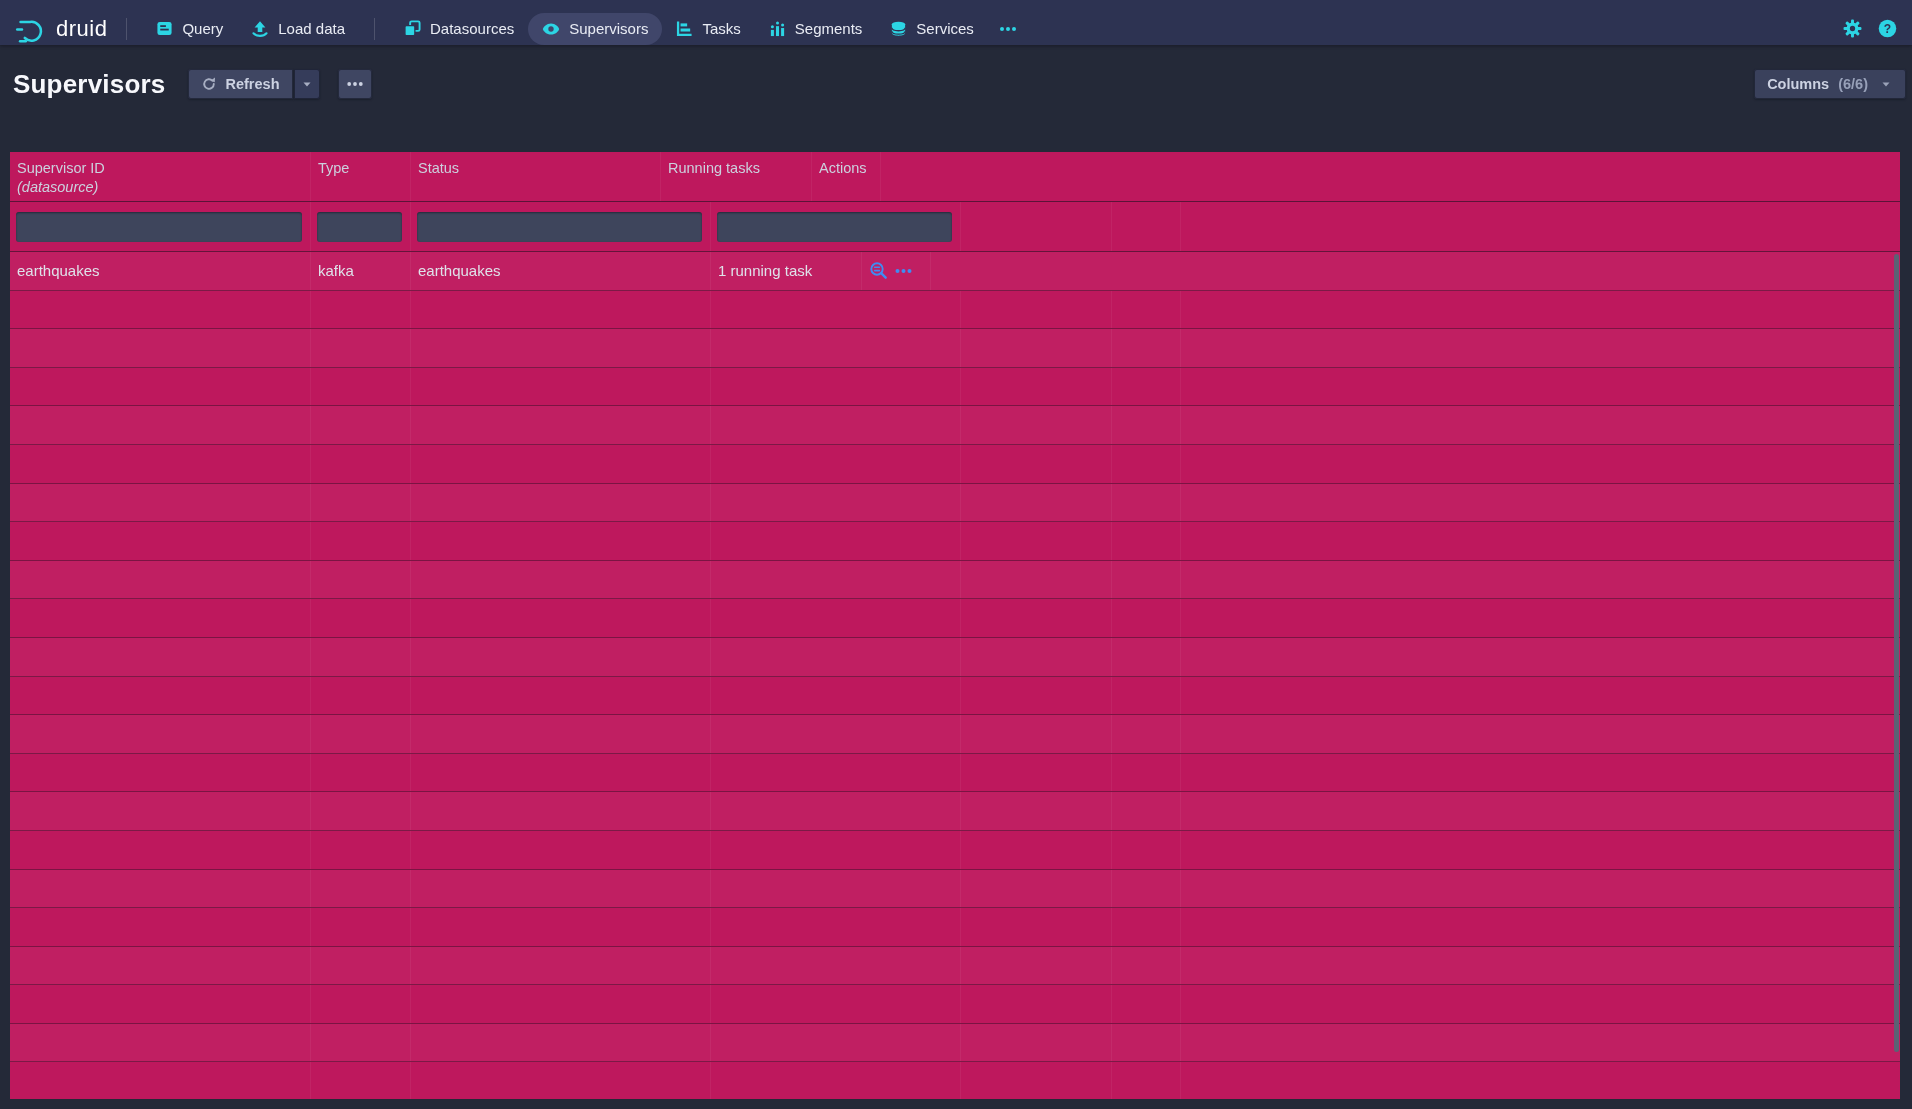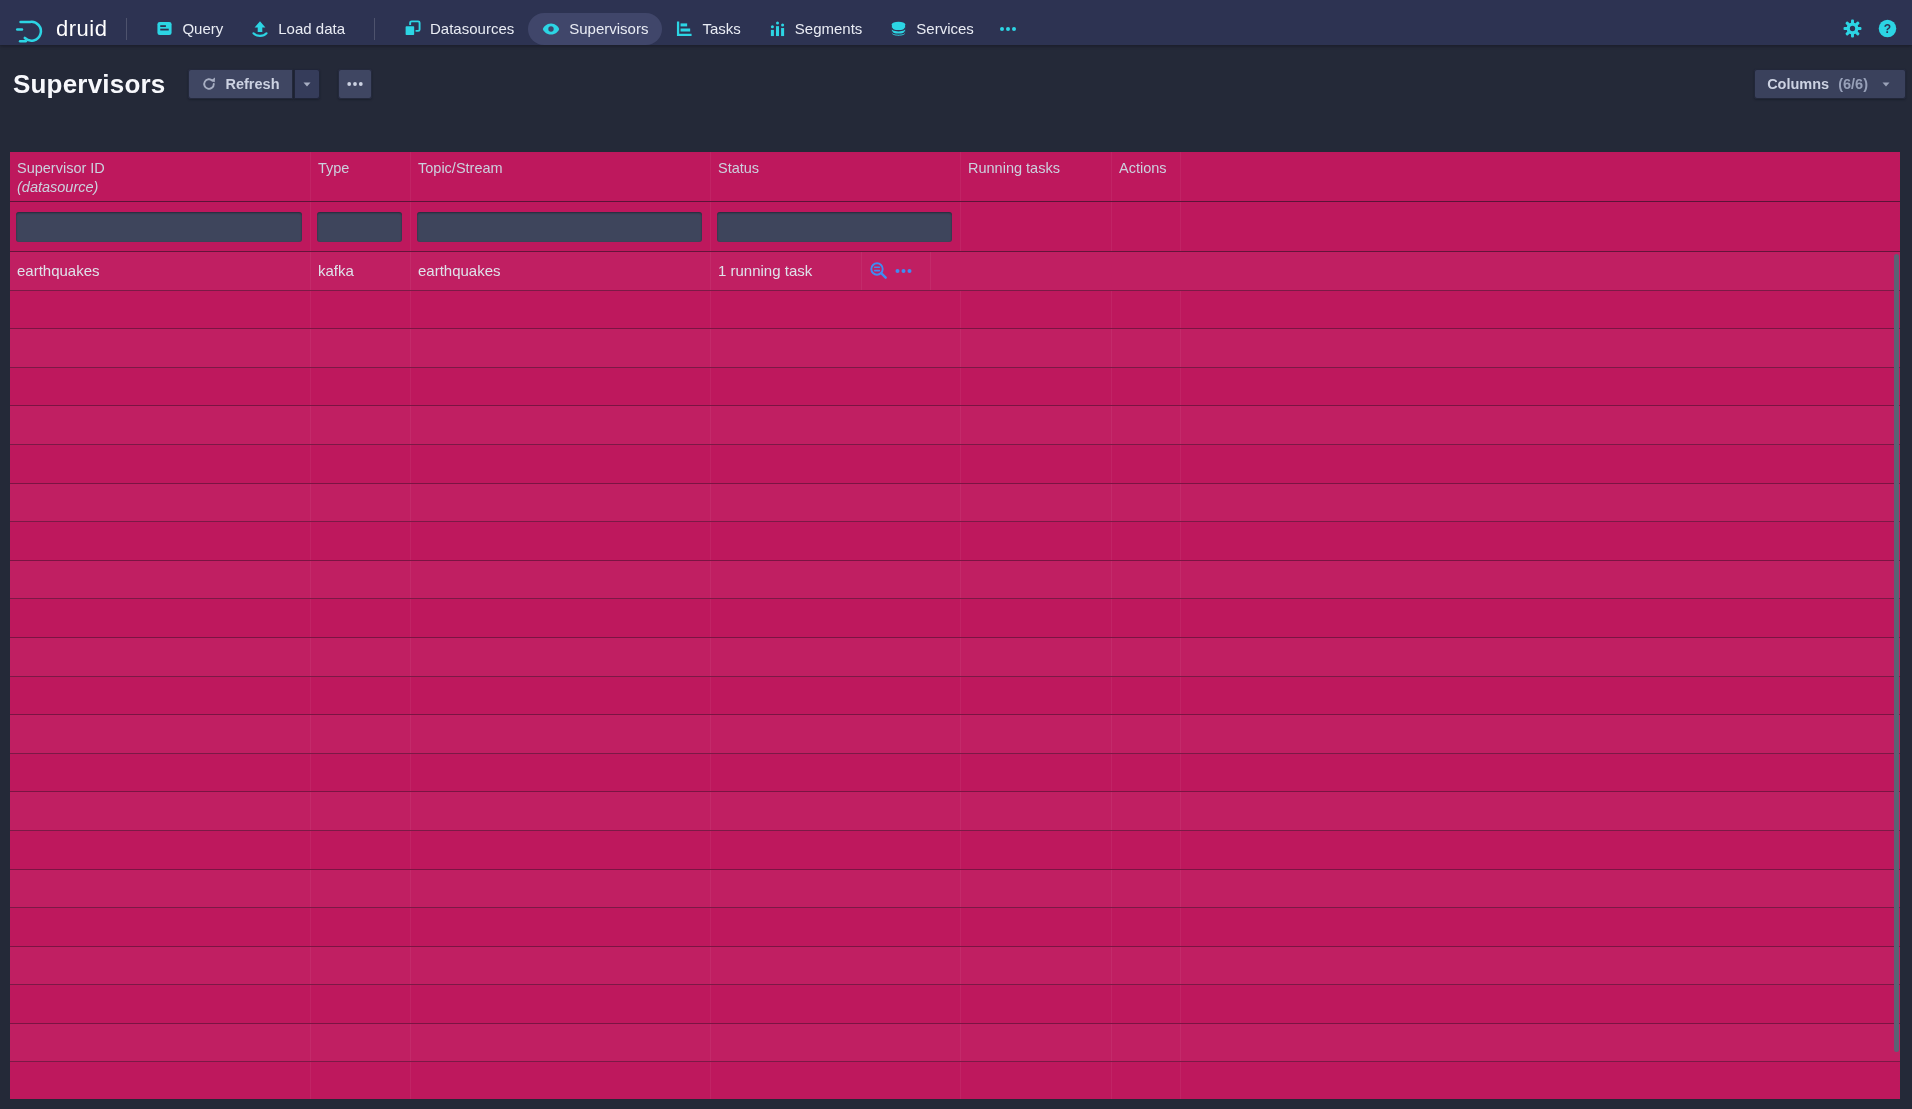--- a/index.html
+++ b/index.html
@@ -267,23 +267,20 @@
 
 <div class="table-wrap">
 
   <div class="trow header-row">
     <div class="cell c1">
       <span>Supervisor ID</span>
       <span class="header-sub">(datasource)</span>
     </div>
     <div class="cell c2">
       <span>Type</span>
-    </div>
-    <div class="cell c3">
-      <span>Topic/Stream</span>
     </div>
     <div class="cell c4">
       <span>Status</span>
     </div>
     <div class="cell c5">
       <span>Running tasks</span>
     </div>
     <div class="cell c6">
       <span>Actions</span>
     </div>

